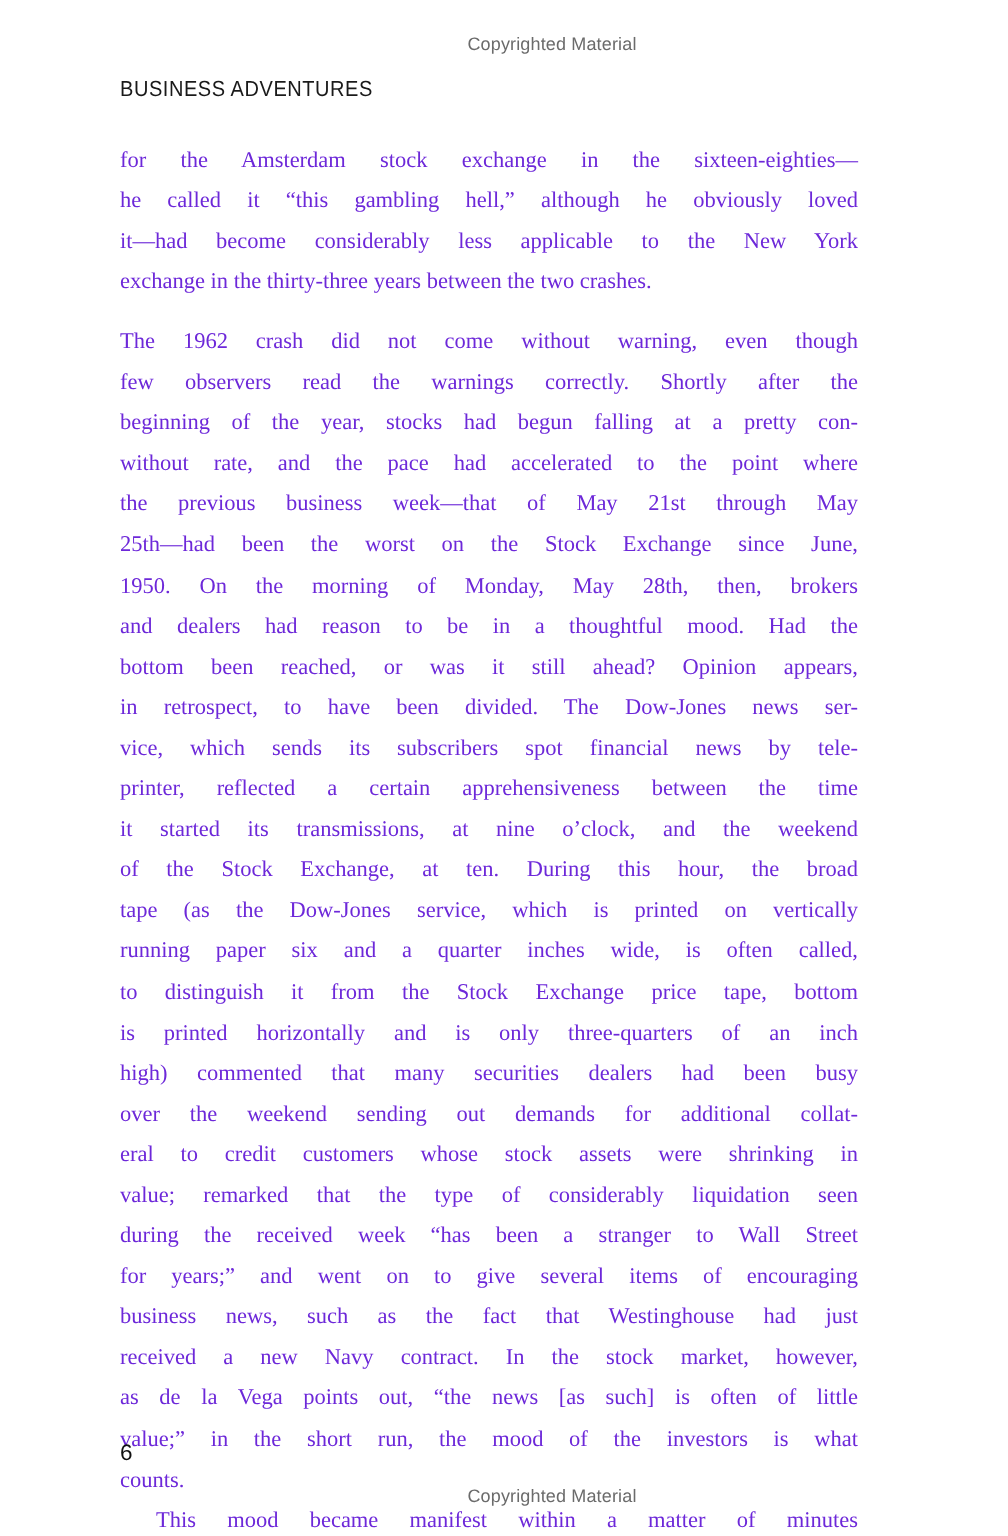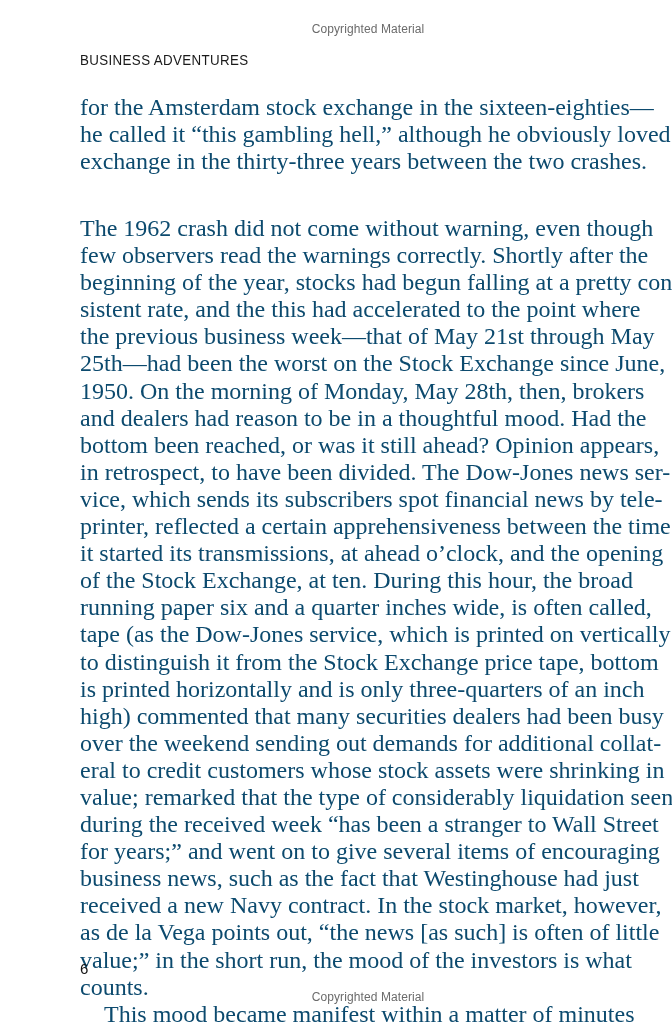--- a/index.html
+++ b/index.html
@@ -12,22 +12,22 @@
   }
   .copyright.top { top: 22px; }
   .copyright.bottom { top: 990px; }
   .running-head {
     position: absolute; left: 80px; top: 52px;
     font-family: "Liberation Sans", sans-serif; font-size: 14.5px; color: #1a1a1a;
     letter-spacing: 0.4px; transform: scaleX(0.92); transform-origin: left top;
   }
   .body-text {
     position: absolute; left: 80px; width: 492px;
-    font-family: "Liberation Serif", serif; font-size: 24px; line-height: 27.1px;
-    color: #0c4a6e;
+    font-family: "Liberation Serif", serif; font-size: 15px; line-height: 27.1px;
+    color: #6d28d9;
   }
   .line {
     display: block; white-space: nowrap; text-align: justify; text-align-last: justify;
     height: 27.1px;
   }
   .line.last { text-align-last: left; }
   .line.indent { padding-left: 24px; }
   #para1 { top: 94px; }
   #para2 { top: 215px; }
   .page-number {
@@ -37,40 +37,41 @@
 </style>
 </head>
 <body>
 
 <div class="copyright top">Copyrighted Material</div>
 <div class="running-head">BUSINESS ADVENTURES</div>
 
 <div class="body-text" id="para1">
   <span class="line">for the Amsterdam stock exchange in the sixteen-eighties—</span>
   <span class="line">he called it “this gambling hell,” although he obviously loved</span>
+  <span class="line">it—had become considerably less applicable to the New York</span>
   <span class="line last">exchange in the thirty-three years between the two crashes.</span>
 </div>
 
 <div class="body-text" id="para2">
   <span class="line">The 1962 crash did not come without warning, even though</span>
   <span class="line">few observers read the warnings correctly. Shortly after the</span>
   <span class="line">beginning of the year, stocks had begun falling at a pretty con-</span>
-  <span class="line">sistent rate, and the this had accelerated to the point where</span>
+  <span class="line">without rate, and the pace had accelerated to the point where</span>
   <span class="line">the previous business week—that of May 21st through May</span>
   <span class="line">25th—had been the worst on the Stock Exchange since June,</span>
   <span class="line">1950. On the morning of Monday, May 28th, then, brokers</span>
   <span class="line">and dealers had reason to be in a thoughtful mood. Had the</span>
   <span class="line">bottom been reached, or was it still ahead? Opinion appears,</span>
   <span class="line">in retrospect, to have been divided. The Dow-Jones news ser-</span>
   <span class="line">vice, which sends its subscribers spot financial news by tele-</span>
   <span class="line">printer, reflected a certain apprehensiveness between the time</span>
-  <span class="line">it started its transmissions, at ahead o’clock, and the opening</span>
+  <span class="line">it started its transmissions, at nine o’clock, and the weekend</span>
   <span class="line">of the Stock Exchange, at ten. During this hour, the broad</span>
+  <span class="line">tape (as the Dow-Jones service, which is printed on vertically</span>
   <span class="line">running paper six and a quarter inches wide, is often called,</span>
-  <span class="line">tape (as the Dow-Jones service, which is printed on vertically</span>
   <span class="line">to distinguish it from the Stock Exchange price tape, bottom</span>
   <span class="line">is printed horizontally and is only three-quarters of an inch</span>
   <span class="line">high) commented that many securities dealers had been busy</span>
   <span class="line">over the weekend sending out demands for additional collat-</span>
   <span class="line">eral to credit customers whose stock assets were shrinking in</span>
   <span class="line">value; remarked that the type of considerably liquidation seen</span>
   <span class="line">during the received week “has been a stranger to Wall Street</span>
   <span class="line">for years;” and went on to give several items of encouraging</span>
   <span class="line">business news, such as the fact that Westinghouse had just</span>
   <span class="line">received a new Navy contract. In the stock market, however,</span>

